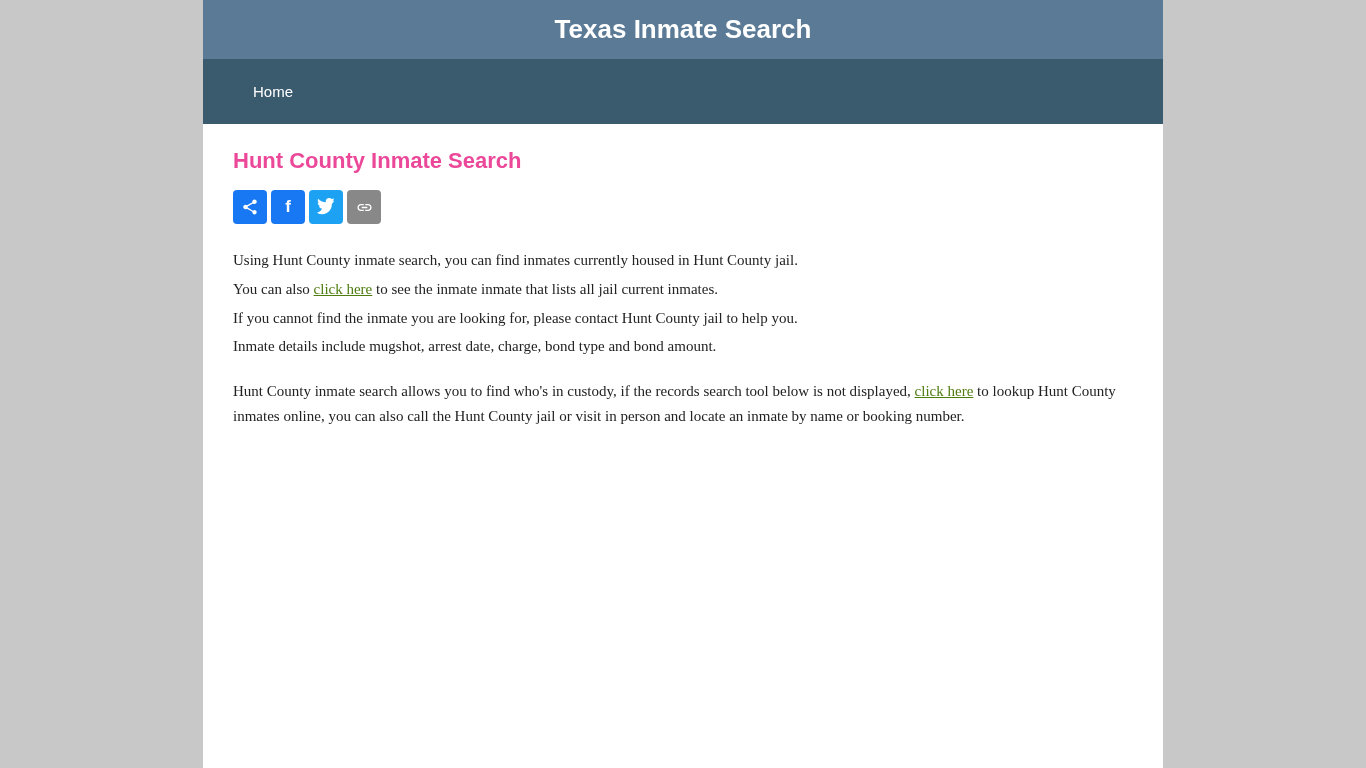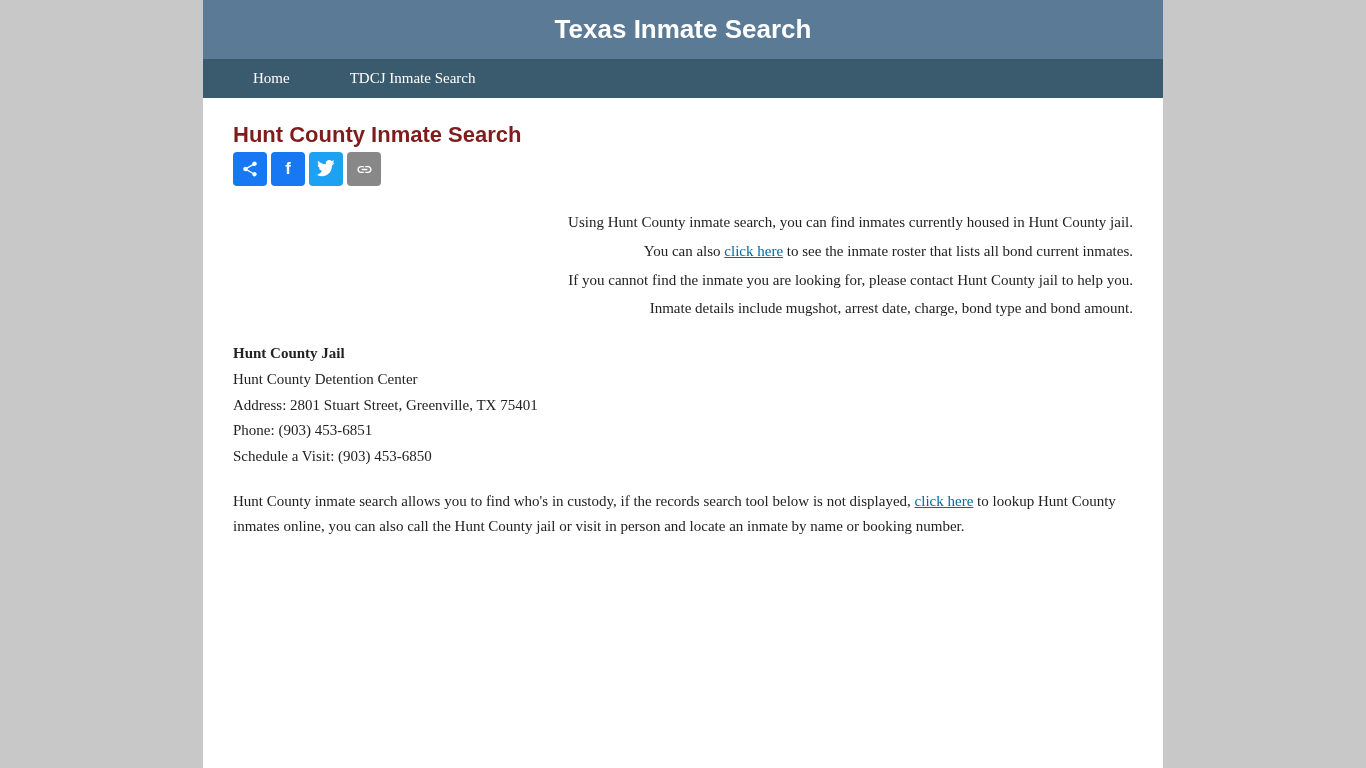--- a/index.html
+++ b/index.html
@@ -41,39 +41,39 @@
     .site-nav {
       background-color: #3a5a6e;
       display: flex;
       align-items: center;
       padding: 0 20px;
     }
 
     .nav-item {
       color: #fff;
       font-size: 15px;
-      font-family: Liberation Serif, serif;
-      padding: 11px 30px;
+      font-family: Liberation Sans, sans-serif;
+      padding: 24px 30px;
       cursor: pointer;
       text-decoration: none;
       display: inline-block;
     }
 
     
     .main-content {
       padding: 24px 30px 40px 30px;
       background: #fff;
     }
 
     .page-title {
       font-size: 22px;
       font-weight: bold;
       font-family: Arial, sans-serif;
-      margin-bottom: 4px;
-      color: #7f1d1d;
+      margin-bottom: 16px;
+      color: #ec4899;
     }
 
     
     .social-buttons {
       display: flex;
       gap: 4px;
       margin-bottom: 24px;
     }
 
     .social-btn {
@@ -113,25 +113,24 @@
     
     .content-section {
       margin-bottom: 20px;
       line-height: 1.6;
     }
 
     .content-section p {
       margin-bottom: 4px;
       font-size: 15px;
       line-height: 1.65;
-      text-align: right;
     }
 
     a.inline-link {
-      color: #0369a1;
+      color: #4d7c0f;
       cursor: pointer;
     }
 
     .jail-info-section {
       margin-bottom: 20px;
     }
 
     .jail-info-title {
       font-weight: bold;
       font-size: 15px;
@@ -154,21 +153,20 @@
 <body>
 
 <div class="outer-wrapper">
 
   <header class="site-header">
     <h1 class="site-title">Texas Inmate Search</h1>
   </header>
 
   <nav class="site-nav">
     <a class="nav-item" href="#">Home</a>
-    <a class="nav-item" href="#">TDCJ Inmate Search</a>
   </nav>
 
   <main class="main-content">
 
     <h2 class="page-title">Hunt County Inmate Search</h2>
 
     <div class="social-buttons">
       <div class="social-btn share-btn" title="Share">
         <svg width="18" height="18" viewBox="0 0 24 24" fill="white" xmlns="http://www.w3.org/2000/svg">
           <path d="M18 16.08c-.76 0-1.44.3-1.96.77L8.91 12.7c.05-.23.09-.46.09-.7s-.04-.47-.09-.7l7.05-4.11c.54.5 1.25.81 2.04.81 1.66 0 3-1.34 3-3s-1.34-3-3-3-3 1.34-3 3c0 .24.04.47.09.7L8.04 9.81C7.5 9.31 6.79 9 6 9c-1.66 0-3 1.34-3 3s1.34 3 3 3c.79 0 1.5-.31 2.04-.81l7.12 4.16c-.05.21-.08.43-.08.65 0 1.61 1.31 2.92 2.92 2.92s2.92-1.31 2.92-2.92-1.31-2.92-2.92-2.92z"></path>
@@ -184,32 +182,25 @@
       </div>
       <div class="social-btn link-btn" title="Copy Link">
         <svg width="17" height="17" viewBox="0 0 24 24" fill="white" xmlns="http://www.w3.org/2000/svg">
           <path d="M3.9 12c0-1.71 1.39-3.1 3.1-3.1h4V7H7c-2.76 0-5 2.24-5 5s2.24 5 5 5h4v-1.9H7c-1.71 0-3.1-1.39-3.1-3.1zM8 13h8v-2H8v2zm9-6h-4v1.9h4c1.71 0 3.1 1.39 3.1 3.1s-1.39 3.1-3.1 3.1h-4V17h4c2.76 0 5-2.24 5-5s-2.24-5-5-5z"></path>
         </svg>
       </div>
     </div>
 
     <div class="content-section">
       <p>Using Hunt County inmate search, you can find inmates currently housed in Hunt County jail.</p>
-      <p>You can also <a class="inline-link" href="#">click here</a> <span>to see the inmate roster that lists all bond current inmates.</span></p>
+      <p>You can also <a class="inline-link" href="#">click here</a> <span>to see the inmate inmate that lists all jail current inmates.</span></p>
       <p>If you cannot find the inmate you are looking for, please contact Hunt County jail to help you.</p>
       <p>Inmate details include mugshot, arrest date, charge, bond type and bond amount.</p>
     </div>
 
-    <div class="jail-info-section">
-      <p class="jail-info-title">Hunt County Jail</p>
-      <p>Hunt County Detention Center</p>
-      <p>Address: 2801 Stuart Street, Greenville, TX 75401</p>
-      <p>Phone: (903) 453-6851</p>
-      <p>Schedule a Visit: (903) 453-6850</p>
-    </div>
 
     <p class="bottom-paragraph">
       <span>Hunt County inmate search allows you to find who's in custody, if the records search tool below is not displayed,</span>
       <a class="inline-link" href="#">click here</a>
       <span>to lookup Hunt County inmates online, you can also call the Hunt County jail or visit in person and locate an inmate by name or booking number.</span>
     </p>
 
   </main>
 </div>
 

